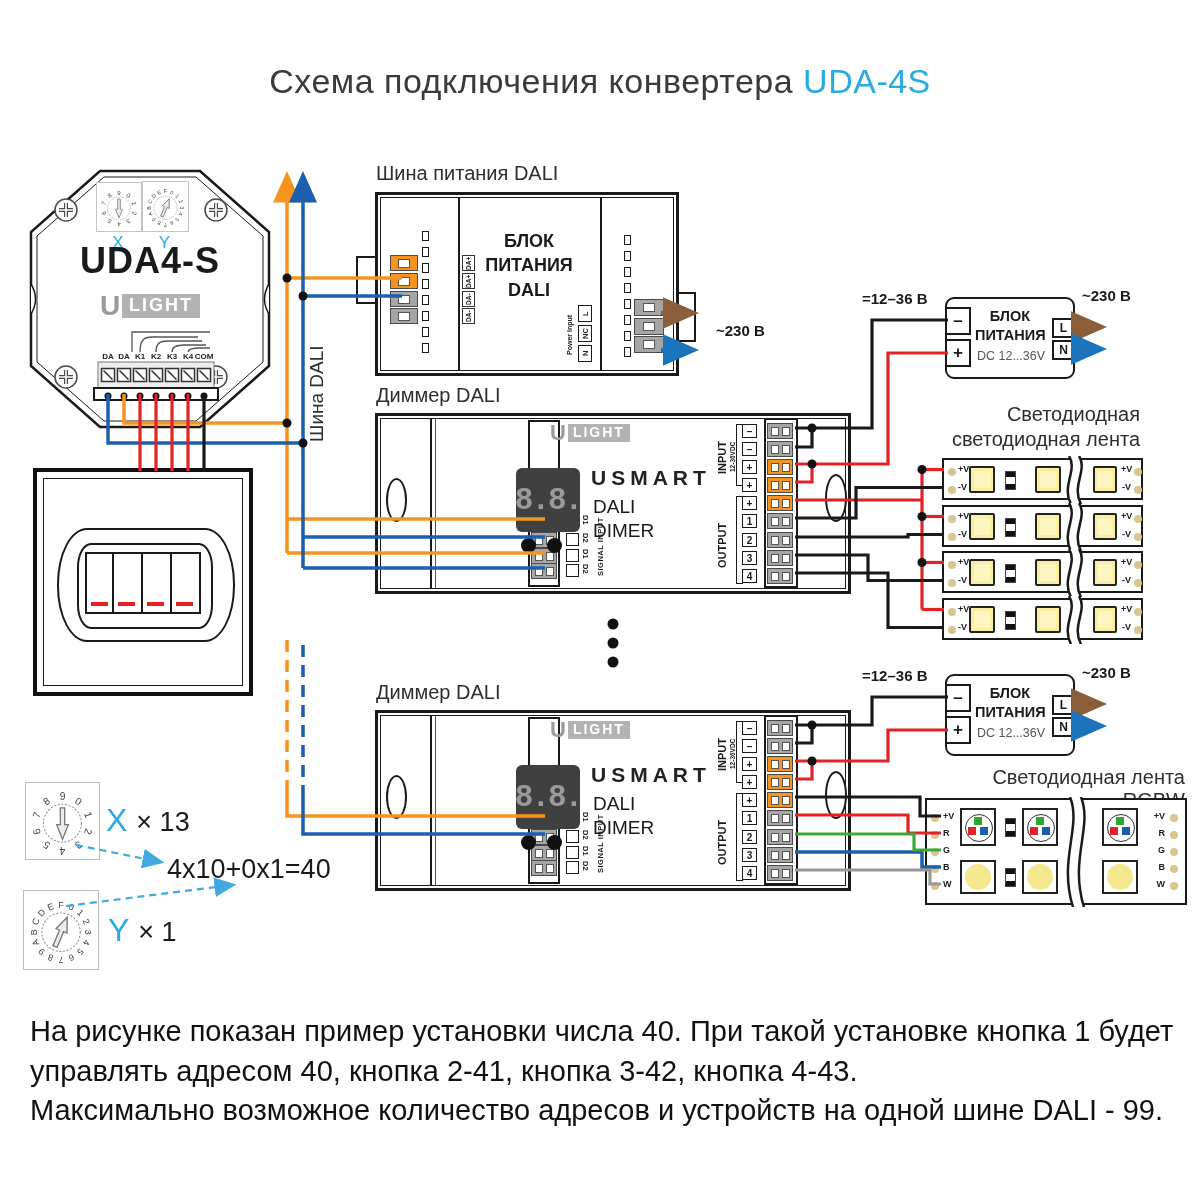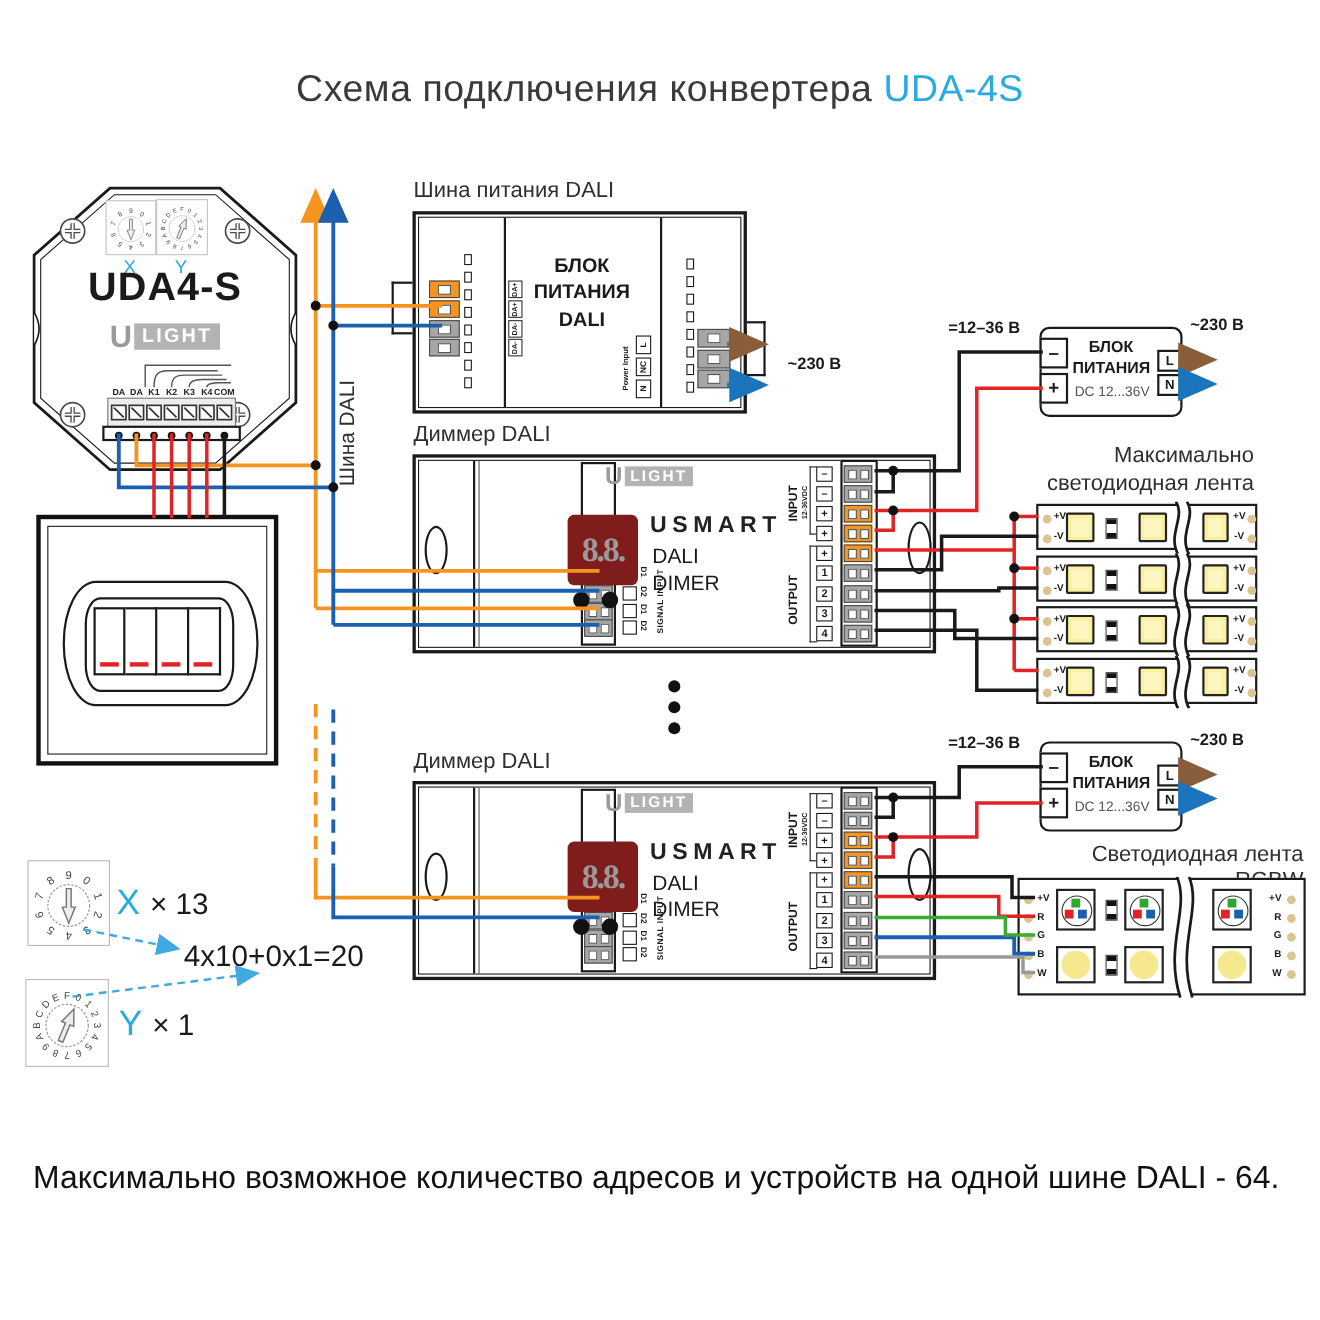--- a/index.html
+++ b/index.html
@@ -21,21 +21,21 @@
   .vline{position:absolute;top:3px;bottom:3px;width:0;border-left:2px solid #1a1a1a}
   .thinline{position:absolute;top:3px;bottom:3px;width:0;border-left:1px solid #555}
   .oval{position:absolute;border:2.5px solid #1a1a1a;border-radius:50%;background:#fff}
   
   .logo{display:flex;align-items:center}
   .logo .u{color:#9a9a9a;font-weight:bold;font-size:28px;line-height:1}
   .logo .light{background:#b3b3b3;color:#fff;font-weight:bold;font-size:18px;letter-spacing:2px;padding:2px 7px;margin-left:2px;line-height:1.1}
   .logo.small .u{font-size:22px}
   .logo.small .light{font-size:14px;padding:1px 5px}
   
-  .display{position:absolute;background:#7f1d1d;border-radius:6px;display:flex;align-items:center;justify-content:center;font-family:Liberation Serif, serif;font-weight:bold;color:#9a9a9a}
+  .display{position:absolute;background:#404040;border-radius:6px;display:flex;align-items:center;justify-content:center;font-family:Liberation Mono, monospace;font-weight:bold;color:#9a9a9a}
   .btn-dot{position:absolute;width:15px;height:15px;border-radius:50%;background:#111}
   .usmart{position:absolute;font-size:21px;font-weight:bold;letter-spacing:5px;color:#222}
   .dim-line{position:absolute;font-size:19px;color:#1a1a1a}
   .dlabel{position:absolute;font-size:7.5px;font-weight:bold;transform:rotate(90deg);transform-origin:left top;white-space:nowrap}
   .vsmall{position:absolute;font-size:7.5px;font-weight:bold;letter-spacing:.5px}
   
   .strip{position:absolute;width:201px;height:42px;background:#fff;border:2.5px solid #1a1a1a;box-sizing:border-box}
   .pad{position:absolute;width:8px;height:8px;border-radius:50%;background:#D9C58F}
   .padlbl{position:absolute;font-size:9px;font-weight:bold;color:#1a1a1a}
   .led{position:absolute;width:26px;height:27px;background:#F9EF9E;border:2px solid #222;border-radius:2px;box-sizing:border-box}
@@ -497,21 +497,21 @@
     <div class="tl"><span>БЛОК</span><br><span>ПИТАНИЯ</span></div>
     <div class="sub">DC 12...36V</div>
     <div class="pin" style="top:8px">–</div>
     <div class="pin" style="top:40px">+</div>
     <div class="pout" style="top:19px">L</div>
     <div class="pout" style="top:41px">N</div>
   </div>
 </div>
 
 <div class="abs comp caption" style="left:850px;top:402px;width:290px;text-align:right;line-height:1.25">
-  <span>Максимально</span><br><span>светодиодная лента</span>
+  <span>Светодиодная</span><br><span>светодиодная лента</span>
 </div>
 <div class="abs comp" style="left:942px;top:458px">
   <div class="strip">
     <div class="pad" style="left:4px;top:8px"></div>
     <div class="pad" style="left:4px;top:26px"></div>
     <div class="padlbl" style="left:14px;top:4px">+V</div>
     <div class="padlbl" style="left:14px;top:22px">-V</div>
     <div class="led" style="left:25px;top:6px"></div>
     <div class="res" style="left:61px;top:11px"></div>
     <div class="led" style="left:91px;top:6px"></div>
@@ -656,21 +656,21 @@
     <text x="28.251945665178486" y="23.06637120812695" font-size="14" fill="#444" text-anchor="middle" dominant-baseline="central" transform="rotate(324 28.251945665178486 23.06637120812695)">8</text>
     <text x="49.99999999999999" y="16" font-size="14" fill="#444" text-anchor="middle" dominant-baseline="central" transform="rotate(360 49.99999999999999 16)">9</text>
     <g transform="rotate(180 50 53)">
       <path d="M50,31 L42,51 L47,51 L47,74 L53,74 L53,51 L58,51 Z" fill="#ececec" stroke="#777" stroke-width="1.8"></path>
     </g>
   </svg>
 <div class="abs comp" style="left:106px;top:802px;display:flex;align-items:baseline;gap:9px">
   <span class="accent" style="font-size:32px">X</span>
   <span style="font-size:27px">× 13</span>
 </div>
-<div class="abs comp" style="left:167px;top:854px;font-size:27px">4x10+0x1=20</div>
+<div class="abs comp" style="left:167px;top:854px;font-size:27px">4x10+0x1=40</div>
 <svg class="dial abs comp" style="left:23px;top:890px;border-color:#bbb" width="74" height="78" viewBox="0 0 100 100">
     <circle cx="50" cy="53" r="26" fill="#fff" stroke="#999" stroke-width="1.5" stroke-dasharray="3 2"></circle>
     <text x="64.15928699750832" y="18.816457297082394" font-size="12" fill="#444" text-anchor="middle" dominant-baseline="central" transform="rotate(22.5 64.15928699750832 18.816457297082394)">0</text>
     <text x="76.16295090390226" y="26.83704909609774" font-size="12" fill="#444" text-anchor="middle" dominant-baseline="central" transform="rotate(45 76.16295090390226 26.83704909609774)">1</text>
     <text x="84.1835427029176" y="38.840713002491675" font-size="12" fill="#444" text-anchor="middle" dominant-baseline="central" transform="rotate(67.5 84.1835427029176 38.840713002491675)">2</text>
     <text x="87" y="53" font-size="12" fill="#444" text-anchor="middle" dominant-baseline="central" transform="rotate(90 87 53)">3</text>
     <text x="84.1835427029176" y="67.15928699750832" font-size="12" fill="#444" text-anchor="middle" dominant-baseline="central" transform="rotate(112.5 84.1835427029176 67.15928699750832)">4</text>
     <text x="76.16295090390226" y="79.16295090390226" font-size="12" fill="#444" text-anchor="middle" dominant-baseline="central" transform="rotate(135 76.16295090390226 79.16295090390226)">5</text>
     <text x="64.15928699750833" y="87.1835427029176" font-size="12" fill="#444" text-anchor="middle" dominant-baseline="central" transform="rotate(157.5 64.15928699750833 87.1835427029176)">6</text>
     <text x="50.00000000000001" y="90" font-size="12" fill="#444" text-anchor="middle" dominant-baseline="central" transform="rotate(180 50.00000000000001 90)">7</text>
@@ -685,22 +685,23 @@
     <g transform="rotate(22.5 50 53)">
       <path d="M50,31 L42,51 L47,51 L47,74 L53,74 L53,51 L58,51 Z" fill="#ececec" stroke="#777" stroke-width="1.8"></path>
     </g>
   </svg>
 <div class="abs comp" style="left:108px;top:912px;display:flex;align-items:baseline;gap:9px">
   <span class="accent" style="font-size:32px">Y</span>
   <span style="font-size:27px">× 1</span>
 </div>
 
 <div class="abs" id="footer">
+  <span>На рисунке показан пример установки числа 40. При такой установке кнопка 1 будет управлять адресом 40, кнопка 2-41, кнопка 3-42, кнопка 4-43.</span>
   <br>
-  <span>Максимально возможное количество адресов и устройств на одной шине DALI - 64.</span>
+  <span>Максимально возможное количество адресов и устройств на одной шине DALI - 99.</span>
 </div>
 
 <svg id="wires" width="1200" height="1200" viewBox="0 0 1200 1200">
   <defs>
     <marker id="aO" markerWidth="9" markerHeight="8" refX="7" refY="4" orient="auto">
         <path d="M0,0 L9,4 L0,8 Z" fill="#F7941D"></path>
       </marker>
     <marker id="aB" markerWidth="9" markerHeight="8" refX="7" refY="4" orient="auto">
         <path d="M0,0 L9,4 L0,8 Z" fill="#1C5FAF"></path>
       </marker>

